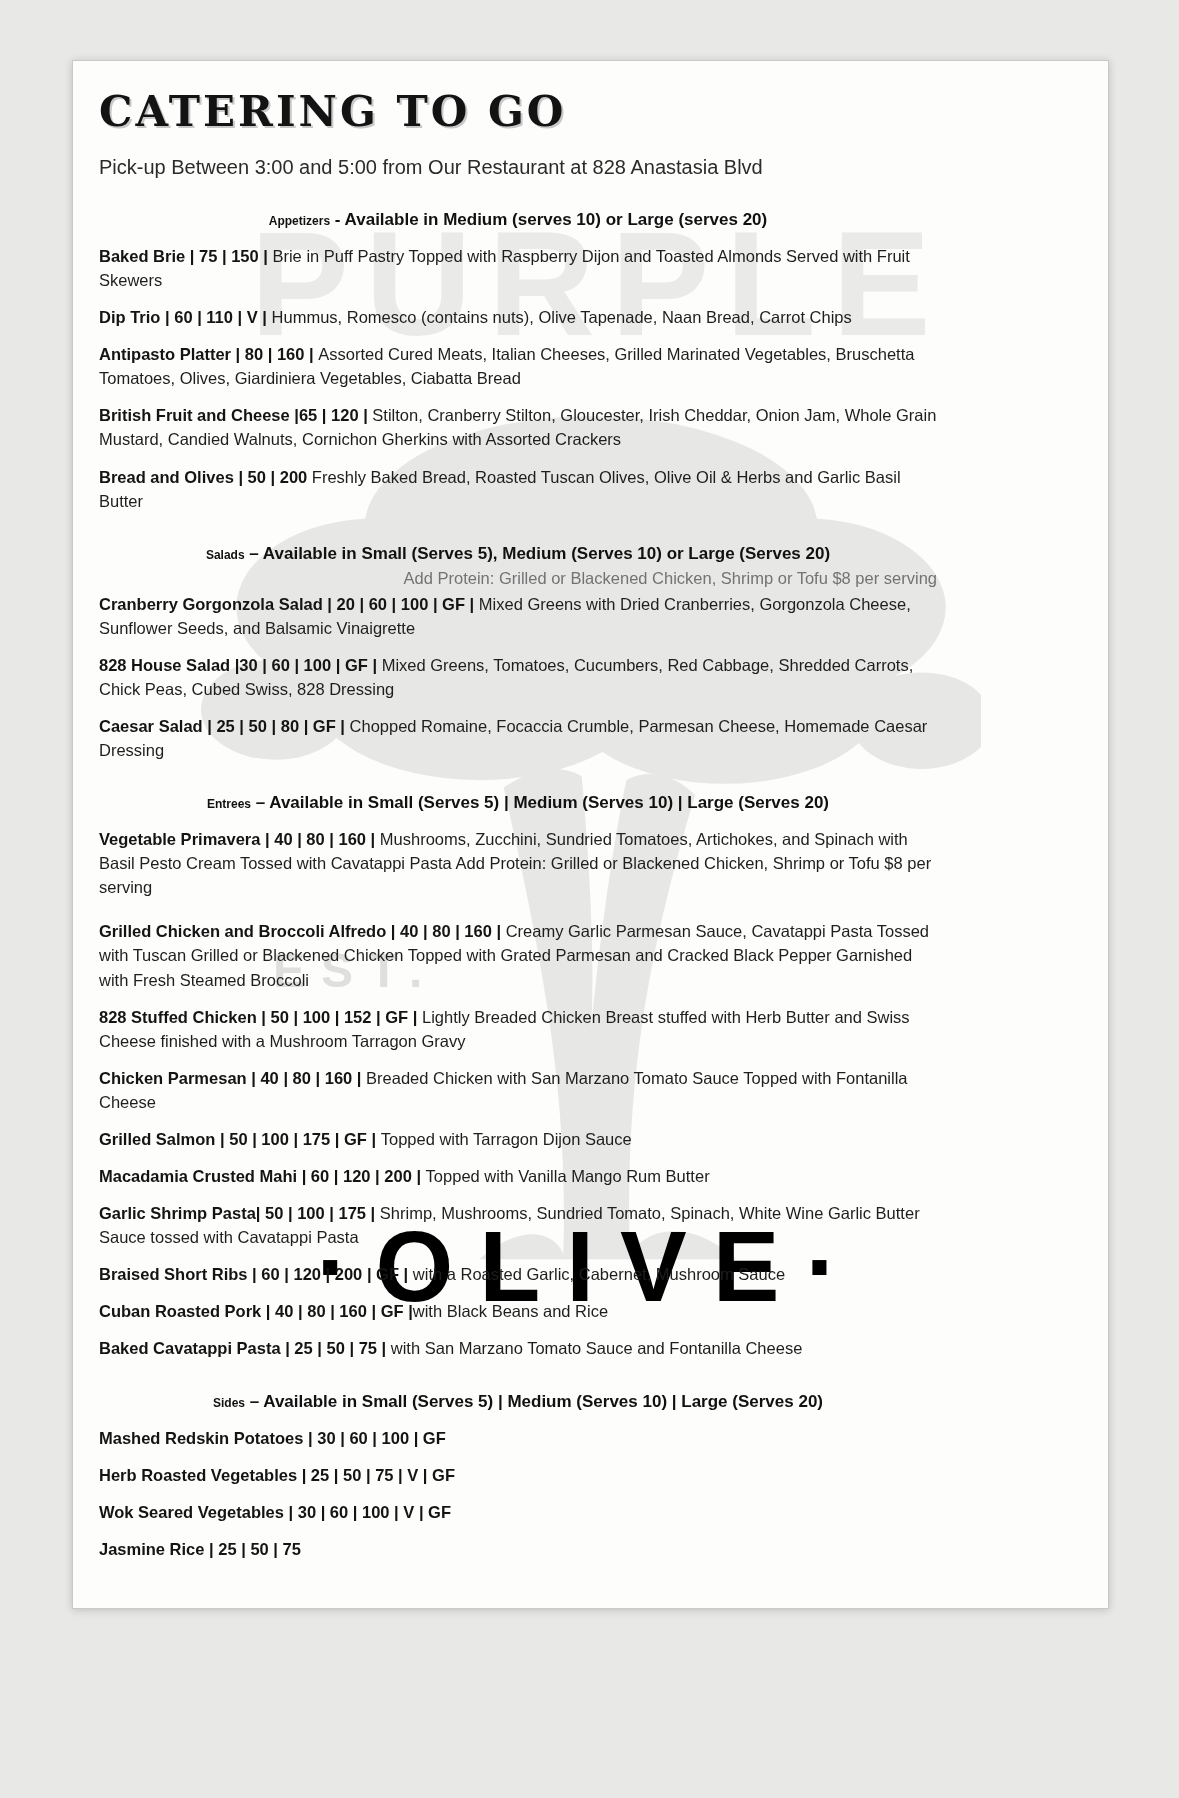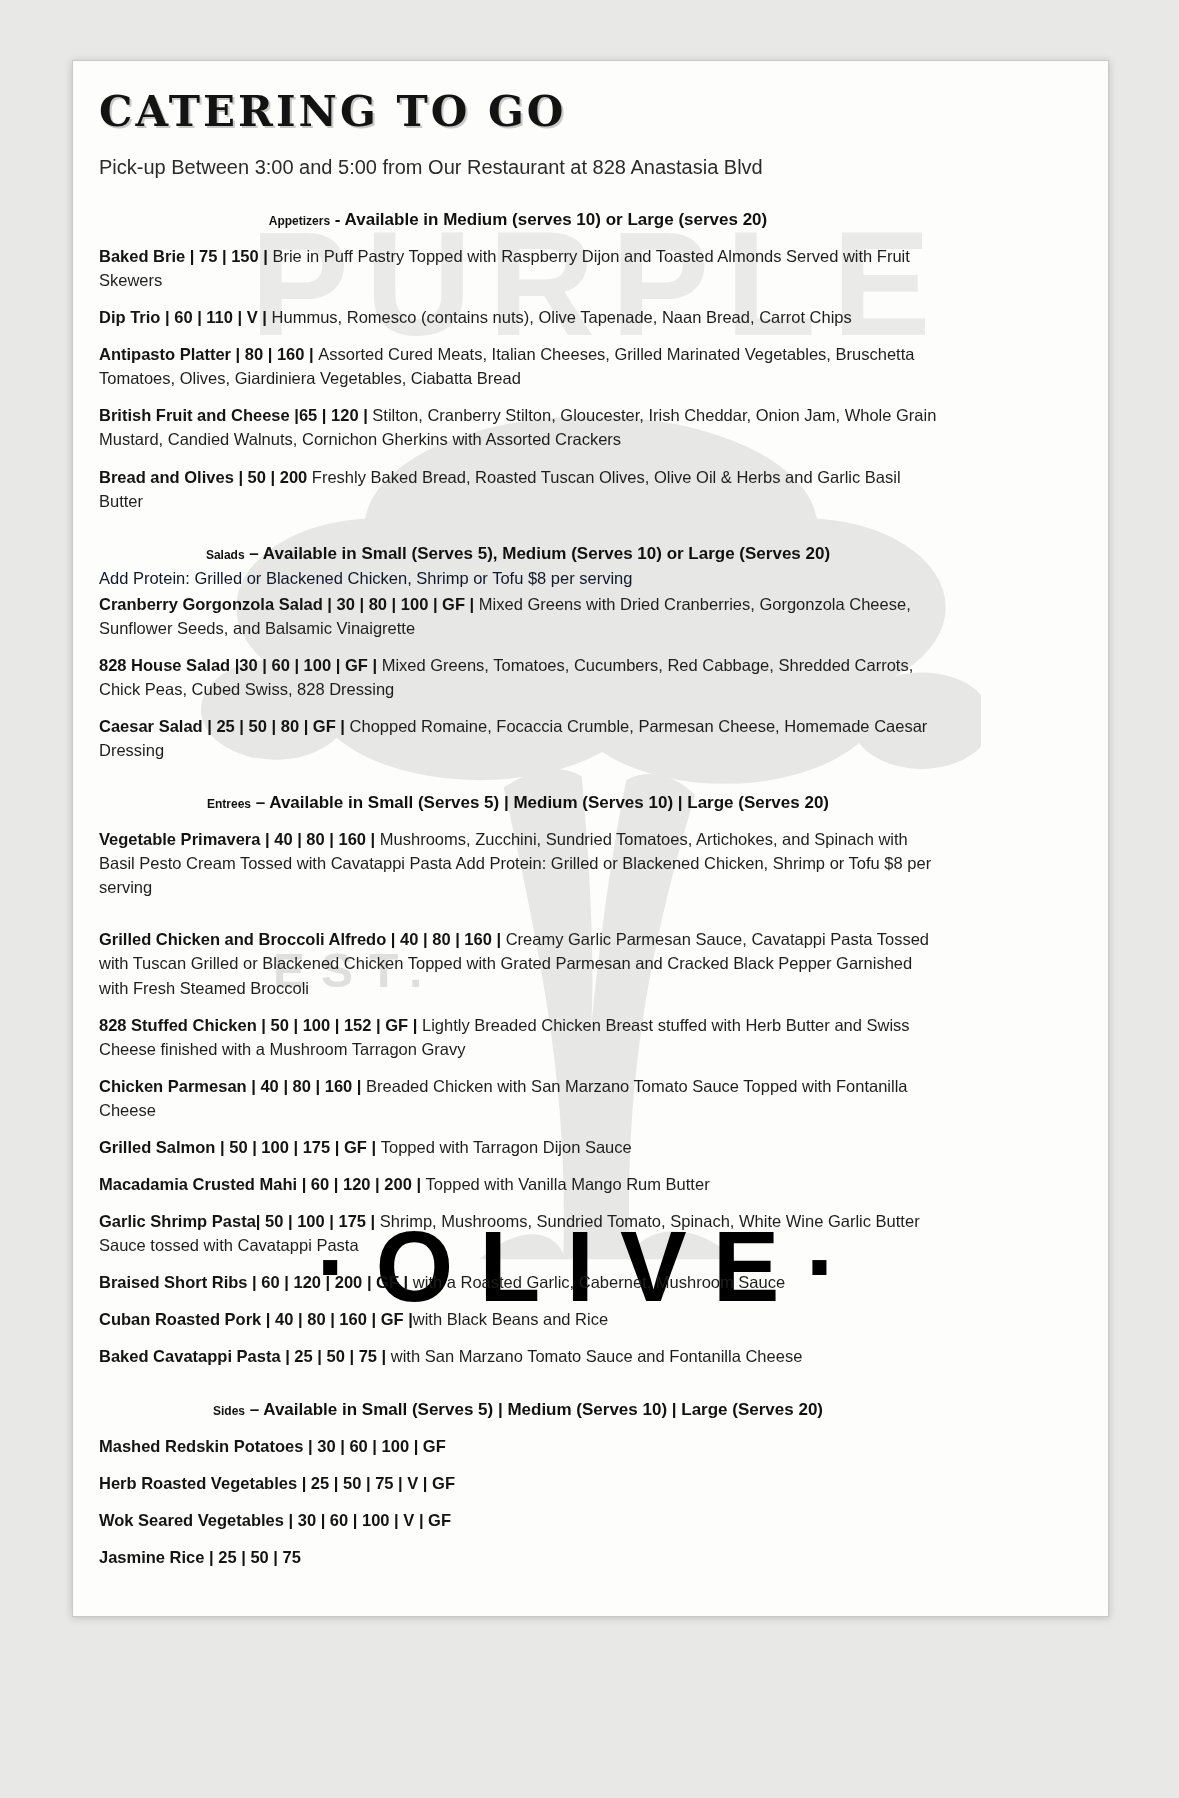--- a/index.html
+++ b/index.html
@@ -76,32 +76,32 @@
   .sec-head {
     margin:24px 0 4px;
     text-align:center;
     font-weight:700;
     color:#111;
   }
   .sec-title { font-size:12px; }
   .sec-sub   { font-size:17px; }
   .sec-note {
     margin:2px 0 2px;
-    text-align:left;
+    text-align:right;
     font-size:16.5px;
-    color:#0f172a;
+    color:#737373;
   }
   .item {
     margin:13px 0;
     font-size:16.5px;
     line-height:1.46;
     color:#1e1e1e;
   }
   .item .lead { font-weight:700; color:#141414; }
-  .item.gap-after { margin-bottom:28px; }
+  .item.gap-after { margin-bottom:20px; }
 </style>
 </head>
 <body>
 
 <div class="canvas">
   <div class="page">
 
     <div class="watermark" aria-hidden="true">
       <div class="wm-purple">PURPLE</div>
       <div class="wm-tree">
@@ -134,21 +134,21 @@
         <p class="item"><span class="lead">Baked Brie | 75 | 150 | </span><span>Brie in Puff Pastry Topped with Raspberry Dijon and Toasted Almonds Served with Fruit Skewers</span></p>
         <p class="item"><span class="lead">Dip Trio | 60 | 110 | V | </span><span>Hummus, Romesco (contains nuts), Olive Tapenade, Naan Bread, Carrot Chips</span></p>
         <p class="item"><span class="lead">Antipasto Platter | 80 | 160 | </span><span>Assorted Cured Meats, Italian Cheeses, Grilled Marinated Vegetables, Bruschetta Tomatoes, Olives, Giardiniera Vegetables, Ciabatta Bread</span></p>
         <p class="item"><span class="lead">British Fruit and Cheese |65 | 120 | </span><span>Stilton, Cranberry Stilton, Gloucester, Irish Cheddar, Onion Jam, Whole Grain Mustard, Candied Walnuts, Cornichon Gherkins with Assorted Crackers</span></p>
         <p class="item"><span class="lead">Bread and Olives | 50 | 200 </span><span>Freshly Baked Bread, Roasted Tuscan Olives, Olive Oil &amp; Herbs and Garlic Basil Butter</span></p>
       </section>
 
       <section>
         <h2 class="sec-head"><span class="sec-title">Salads</span><span class="sec-sub"> – Available in Small (Serves 5), Medium (Serves 10) or Large (Serves 20)</span></h2>
         <p class="sec-note">Add Protein: Grilled or Blackened Chicken, Shrimp or Tofu $8 per serving</p>
-        <p class="item" style="margin-top:4px;"><span class="lead">Cranberry Gorgonzola Salad | 30 | 80 | 100 | GF | </span><span>Mixed Greens with Dried Cranberries, Gorgonzola Cheese, Sunflower Seeds, and Balsamic Vinaigrette</span></p>
+        <p class="item" style="margin-top:4px;"><span class="lead">Cranberry Gorgonzola Salad | 20 | 60 | 100 | GF | </span><span>Mixed Greens with Dried Cranberries, Gorgonzola Cheese, Sunflower Seeds, and Balsamic Vinaigrette</span></p>
         <p class="item"><span class="lead">828 House Salad |30 | 60 | 100 | GF | </span><span>Mixed Greens, Tomatoes, Cucumbers, Red Cabbage, Shredded Carrots, Chick Peas, Cubed Swiss, 828 Dressing</span></p>
         <p class="item"><span class="lead">Caesar Salad | 25 | 50 | 80 | GF | </span><span>Chopped Romaine, Focaccia Crumble, Parmesan Cheese, Homemade Caesar Dressing</span></p>
       </section>
 
       <section>
         <h2 class="sec-head"><span class="sec-title">Entrees</span><span class="sec-sub"> – Available in Small (Serves 5) | Medium (Serves 10) | Large (Serves 20)</span></h2>
         <p class="item gap-after"><span class="lead">Vegetable Primavera | 40 | 80 | 160 | </span><span>Mushrooms, Zucchini, Sundried Tomatoes, Artichokes, and Spinach with Basil Pesto Cream Tossed with Cavatappi Pasta Add Protein: Grilled or Blackened Chicken, Shrimp or Tofu $8 per serving</span></p>
         <p class="item"><span class="lead">Grilled Chicken and Broccoli Alfredo | 40 | 80 | 160 | </span><span>Creamy Garlic Parmesan Sauce, Cavatappi Pasta Tossed with Tuscan Grilled or Blackened Chicken Topped with Grated Parmesan and Cracked Black Pepper Garnished with Fresh Steamed Broccoli</span></p>
         <p class="item"><span class="lead">828 Stuffed Chicken | 50 | 100 | 152 | GF | </span><span>Lightly Breaded Chicken Breast stuffed with Herb Butter and Swiss Cheese finished with a Mushroom Tarragon Gravy</span></p>
         <p class="item"><span class="lead">Chicken Parmesan | 40 | 80 | 160 | </span><span>Breaded Chicken with San Marzano Tomato Sauce Topped with Fontanilla Cheese</span></p>

